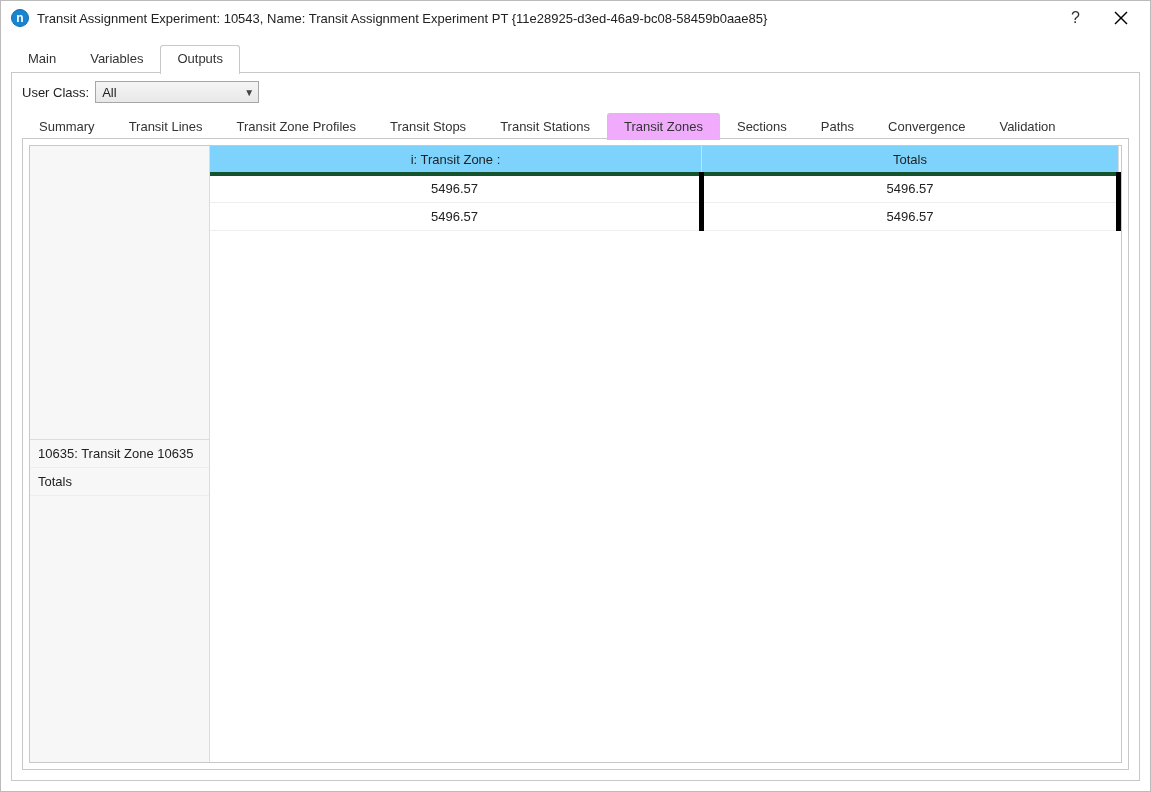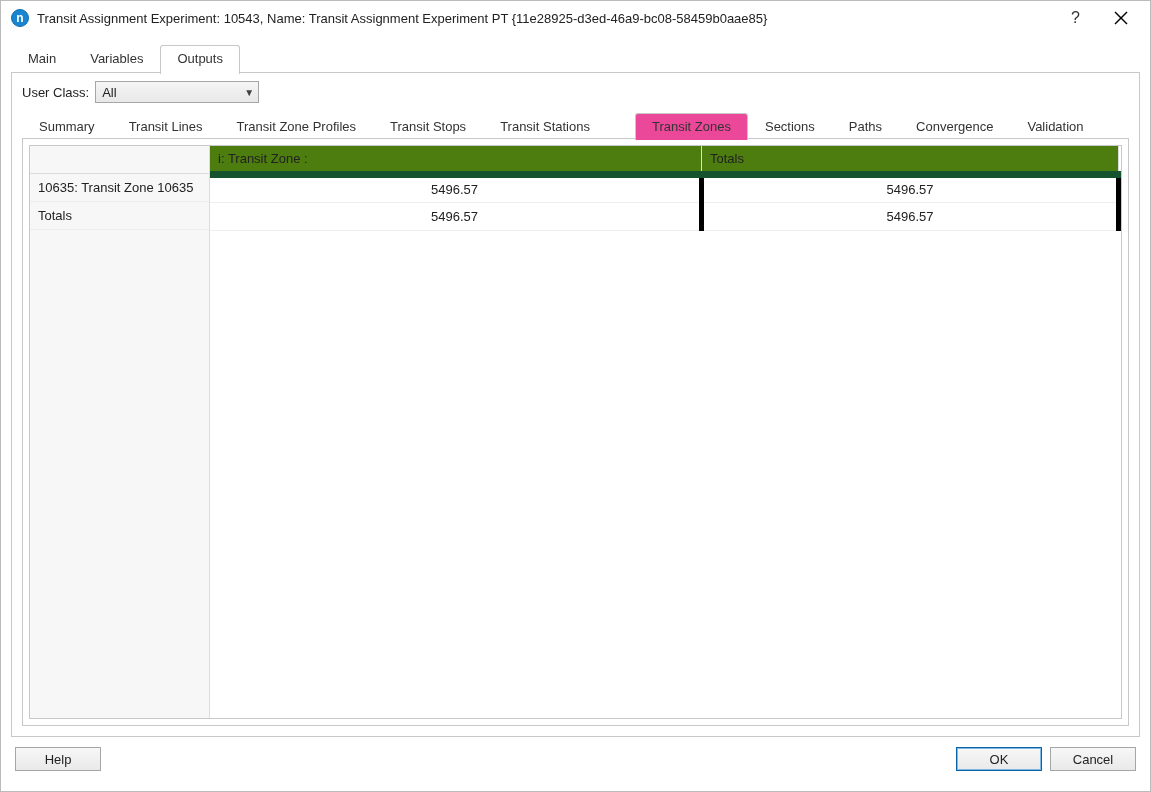--- a/index.html
+++ b/index.html
@@ -126,71 +126,70 @@
       padding: 5px 16px;
       border: 1px solid transparent;
       border-bottom: none;
       color: #333;
       position: relative;
       z-index:1;
       cursor: default;
     }
     .sub-tab.active {
       border-color: #c8c8c8;
-      background: #ec4899;
+      background: #f0abfc;
       border-top-left-radius: 3px;
       border-top-right-radius: 3px;
       margin-bottom:-1px;
       padding-bottom:6px;
-      margin-left:28px;
     }
     .sub-panel {
       border: 1px solid #c8c8c8;
       border-top: none;
       flex: 1 1 auto;
       padding: 6px;
       display: flex;
       overflow:hidden;
     }
     .grid-wrap {
       border: 1px solid #c8c8c8;
       flex: 1 1 auto;
       display: flex;
       overflow: hidden;
       background:#fff;
     }
     .row-header-col {
       width: 180px;
       background: #f7f7f7;
       border-right: 1px solid #dcdcdc;
-      display: flex; flex-direction: column;
+      display: flex; flex-direction: column; justify-content: center;
     }
     .row-header-top {
       height: 28px;
       border-bottom: 1px solid #dcdcdc;
     }
     .row-header-cell {
       height: 28px;
       display: flex; align-items: center;
       padding: 0 8px;
       border-bottom: 1px solid #eee;
       color:#222;
     }
     .data-area { flex:1 1 auto; display:flex; flex-direction:column; }
     table.data {
       border-collapse: collapse;
       width: auto;
     }
     table.data th {
       height: 28px;
-      background: #4d7c0f;
+      background: #7dd3fc;
       border-right: 1px solid #dcdcdc;
-      border-bottom: 7px solid #14532d;
+      border-bottom: 4px solid #14532d;
       font-weight: normal;
-      text-align: left;
+      text-align: center;
       padding: 0 8px;
       white-space: nowrap;
     }
     table.data td {
       height: 28px;
       border-right: 5px solid #000000;
       border-bottom: 1px solid #eee;
       padding: 0 8px;
       text-align: center;
       min-width: 90px;
@@ -292,20 +291,14 @@
                   <td>5496.57</td>
                   <td>5496.57</td>
                 </tr>
               </tbody>
             </table>
           </div>
         </div>
       </div>
     </div>
 
-    <div class="footer">
-      <div class="btn">Help</div>
-      <div class="footer-spacer"></div>
-      <div class="btn primary">OK</div>
-      <div class="btn">Cancel</div>
-    </div>
   </div>
 </div>
 
 </body></html>

